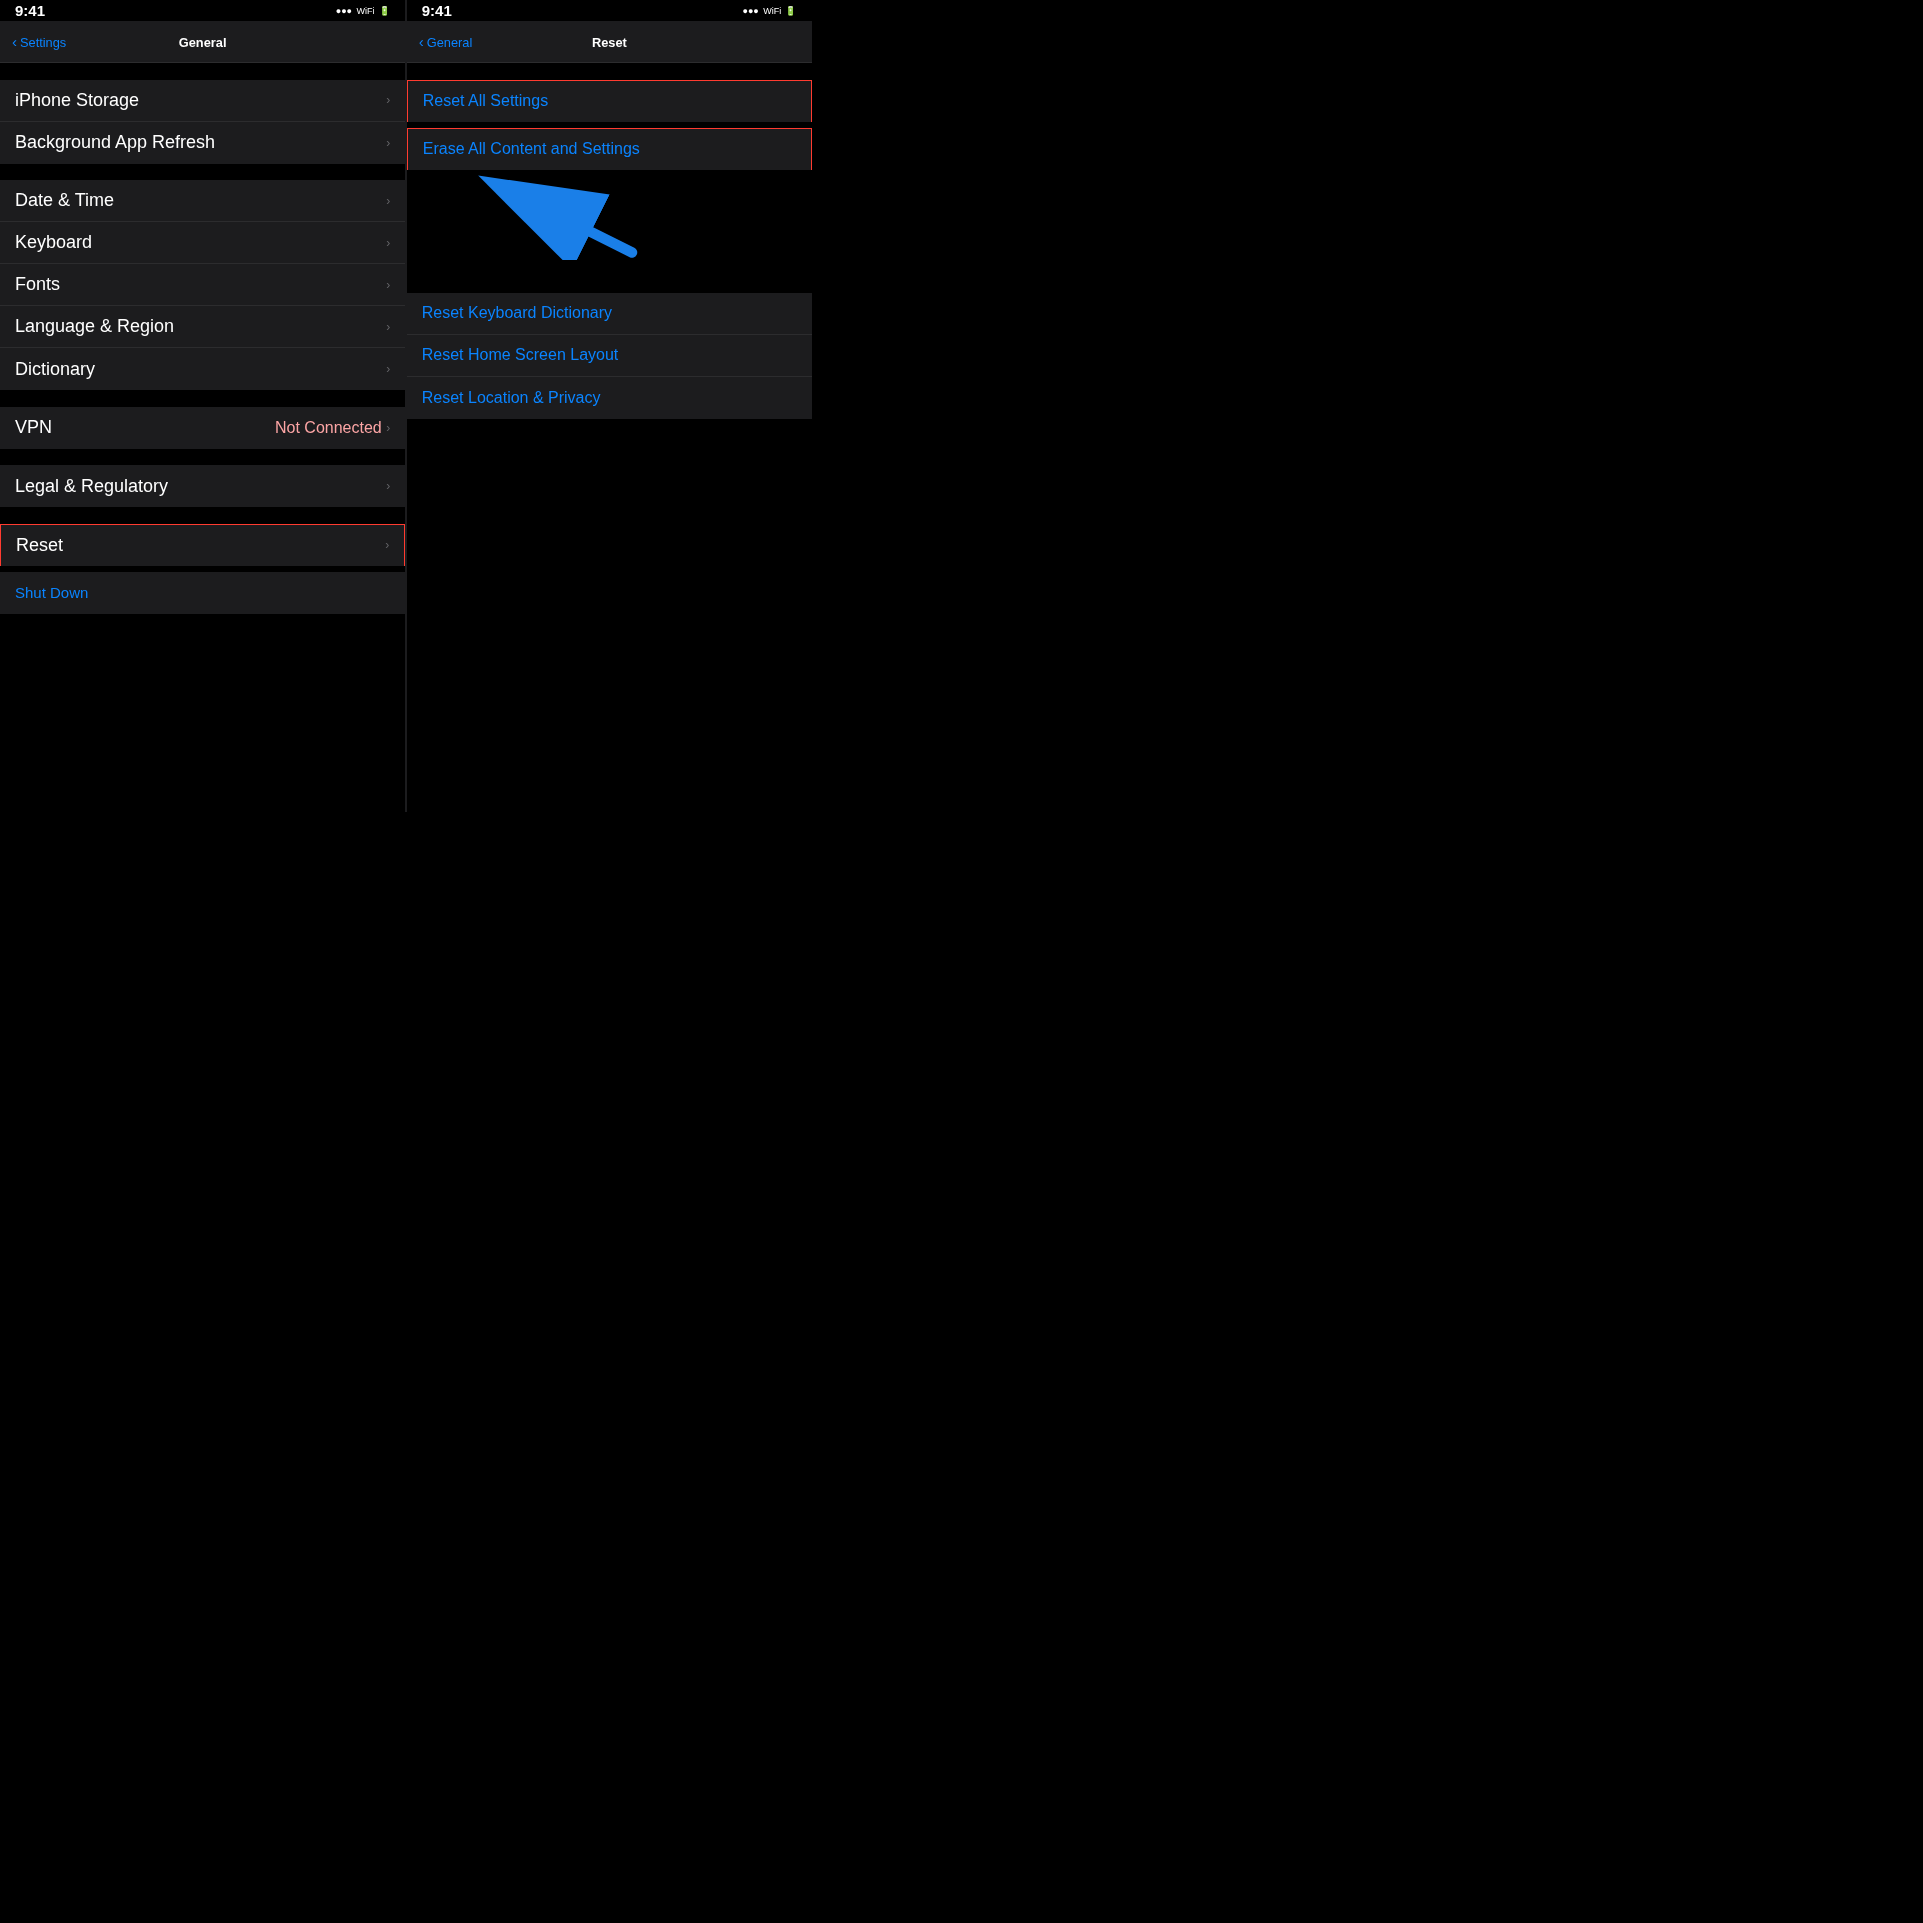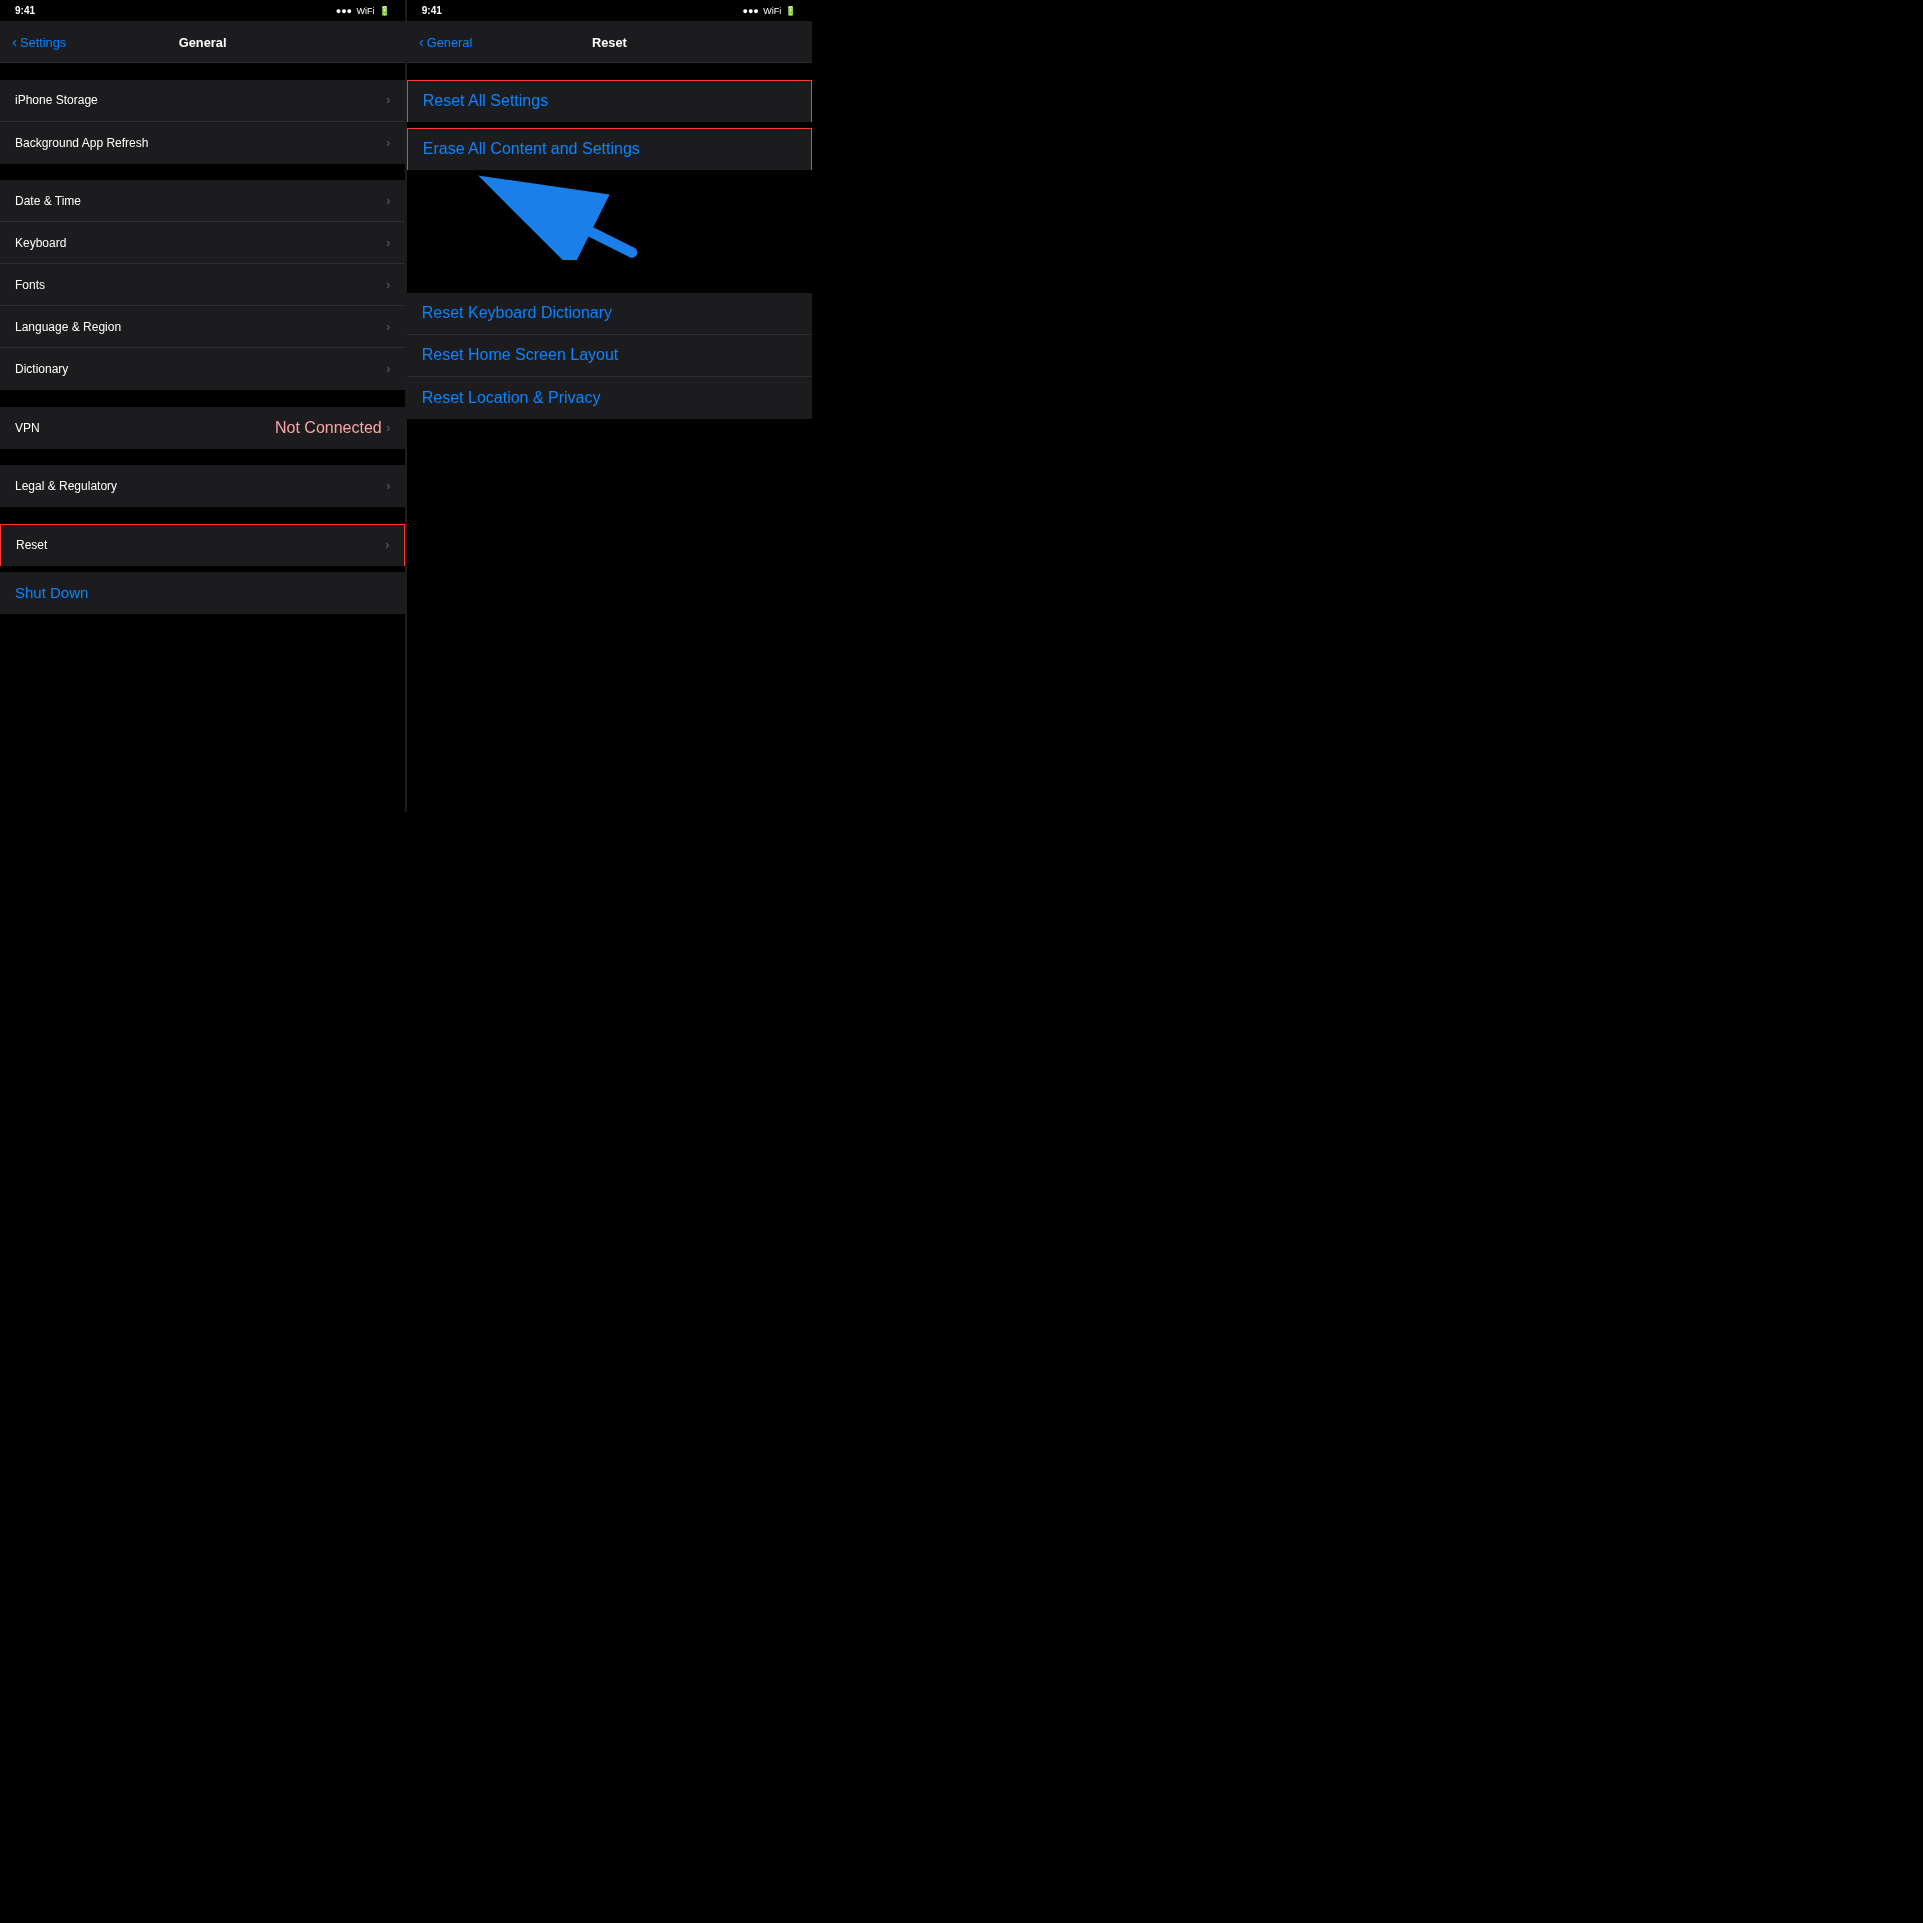--- a/index.html
+++ b/index.html
@@ -60,21 +60,21 @@
     .status-bar {
       background: #000;
       height: 21px;
       display: flex;
       align-items: center;
       justify-content: space-between;
       padding: 0 15px;
     }
     .status-time {
       color: #fff;
-      font-size: 10px;
+      font-size: 15px;
       font-weight: 600;
     }
     .status-icons {
       display: flex;
       gap: 4.5px;
       align-items: center;
       color: #fff;
       font-size: 9px;
     }
     
@@ -101,21 +101,21 @@
       min-height: 42px;
       background: #1c1c1e;
       border-bottom: 0.8px solid #2c2c2e;
       cursor: pointer;
       position: relative;
     }
     .list-item:last-child {
       border-bottom: none;
     }
     .list-item-label {
-      font-size: 12px;
+      font-size: 18px;
       color: #fff;
       font-weight: 400;
     }
     .list-item-right {
       display: flex;
       align-items: center;
       gap: 4.5px;
       color: #8e8e93;
       font-size: 12px;
     }

